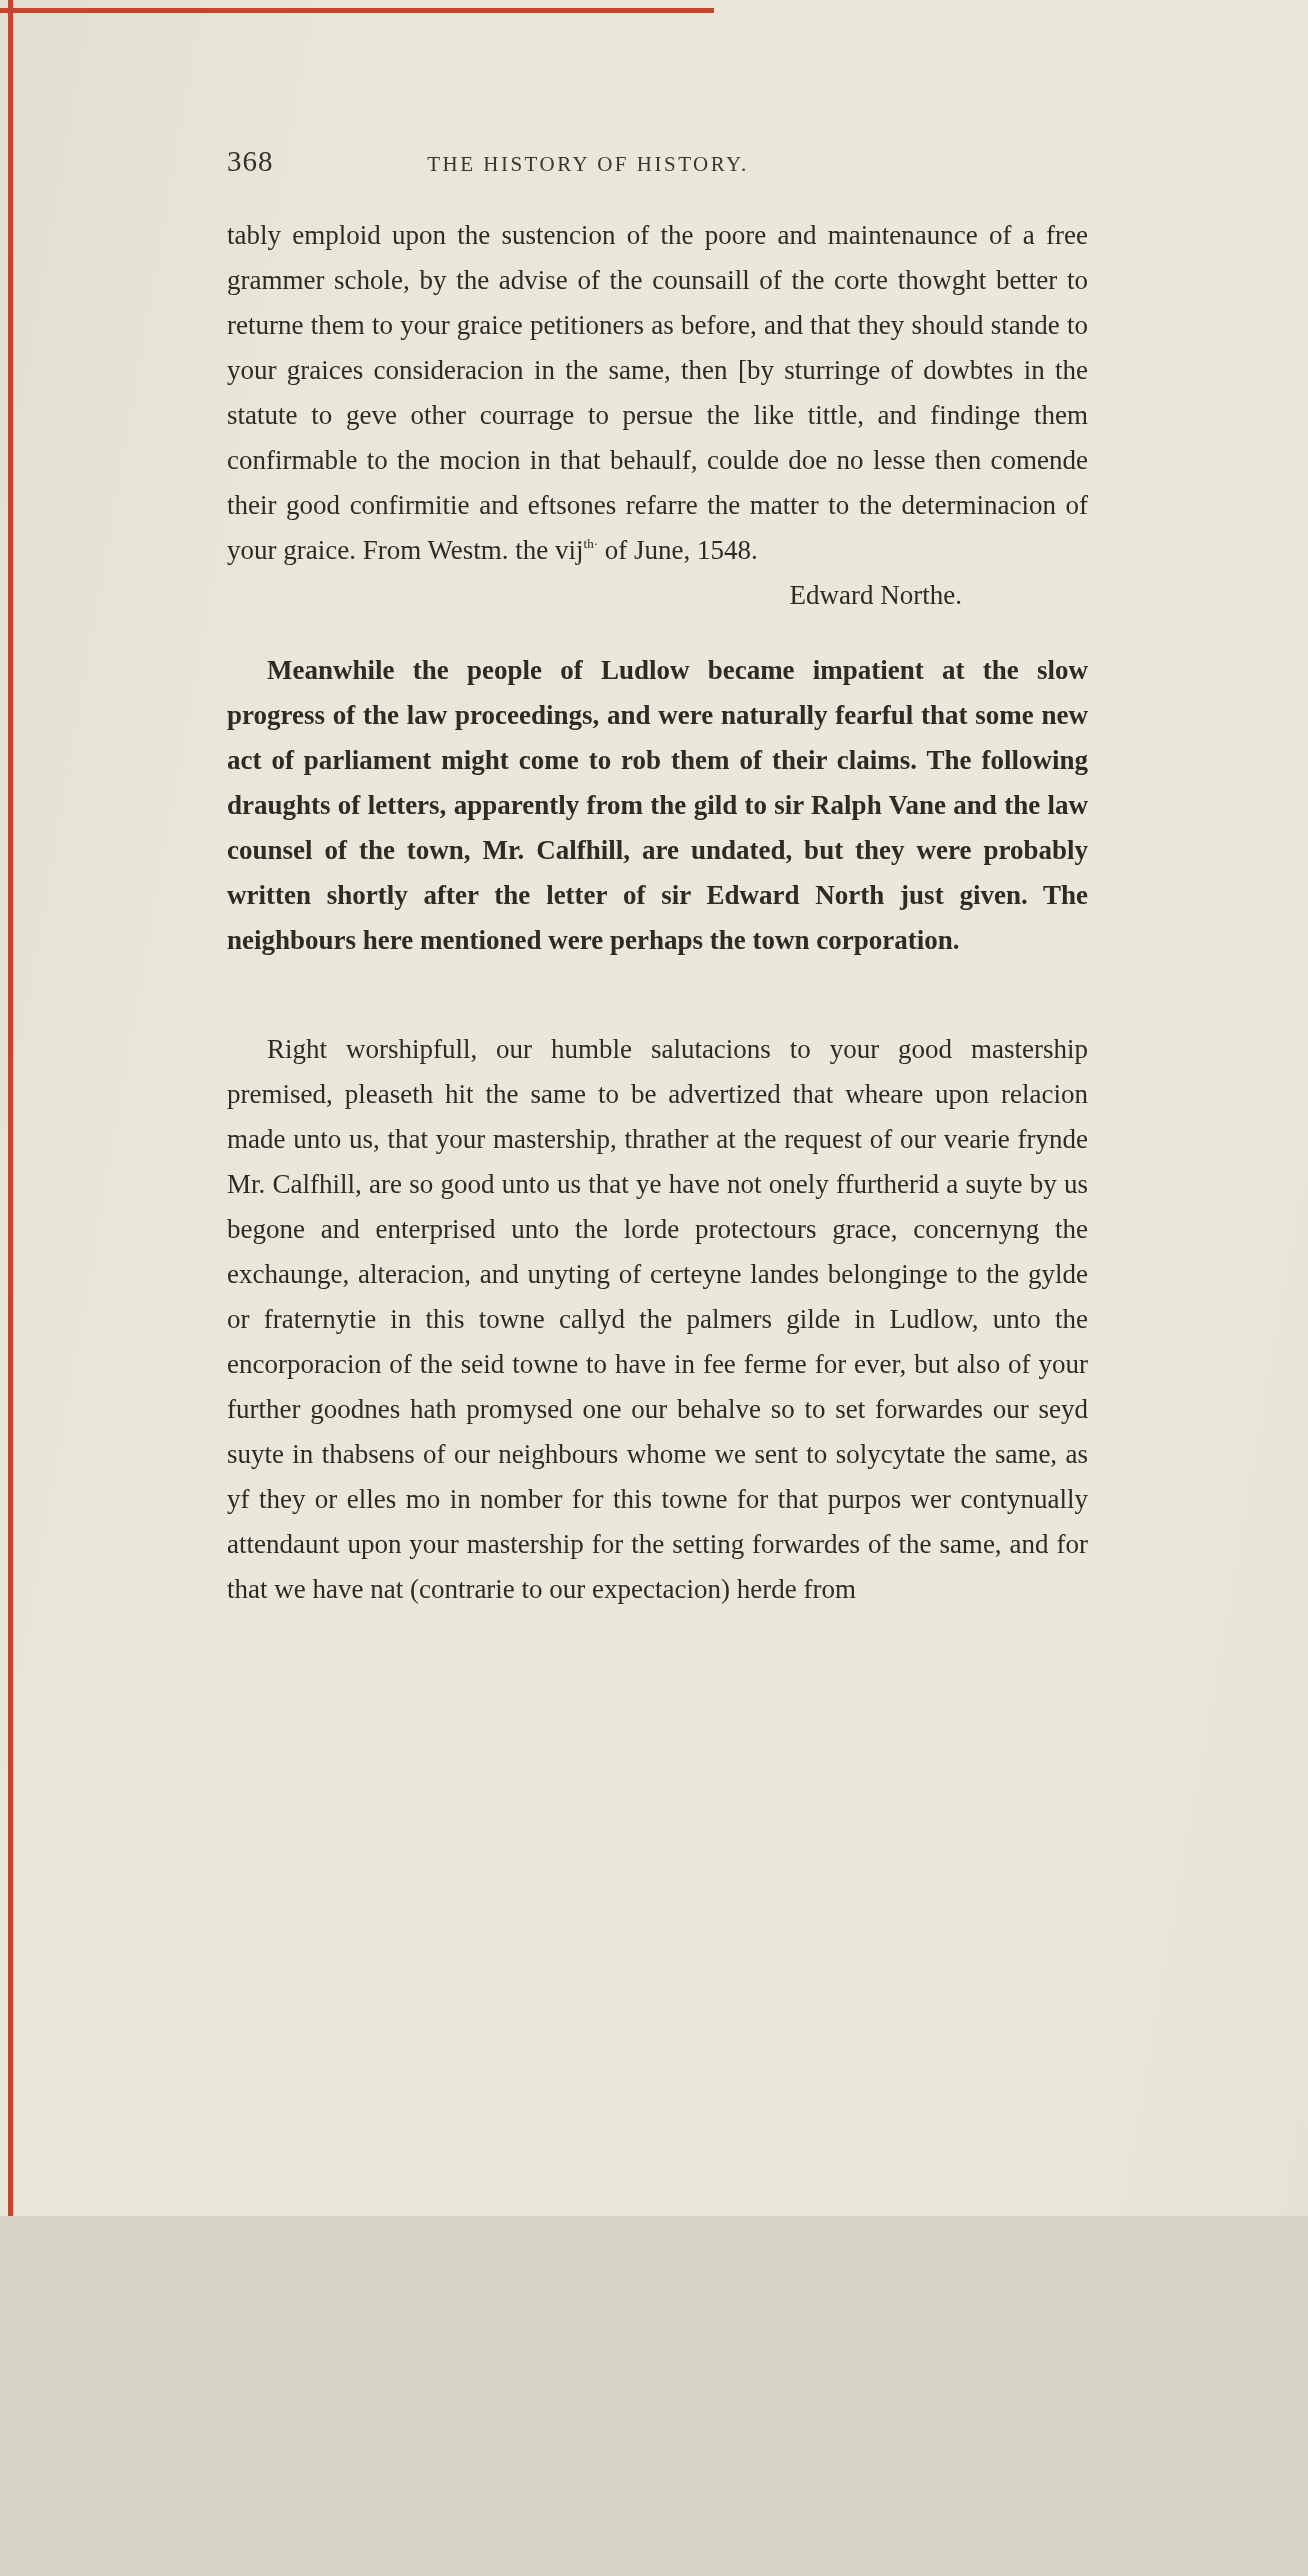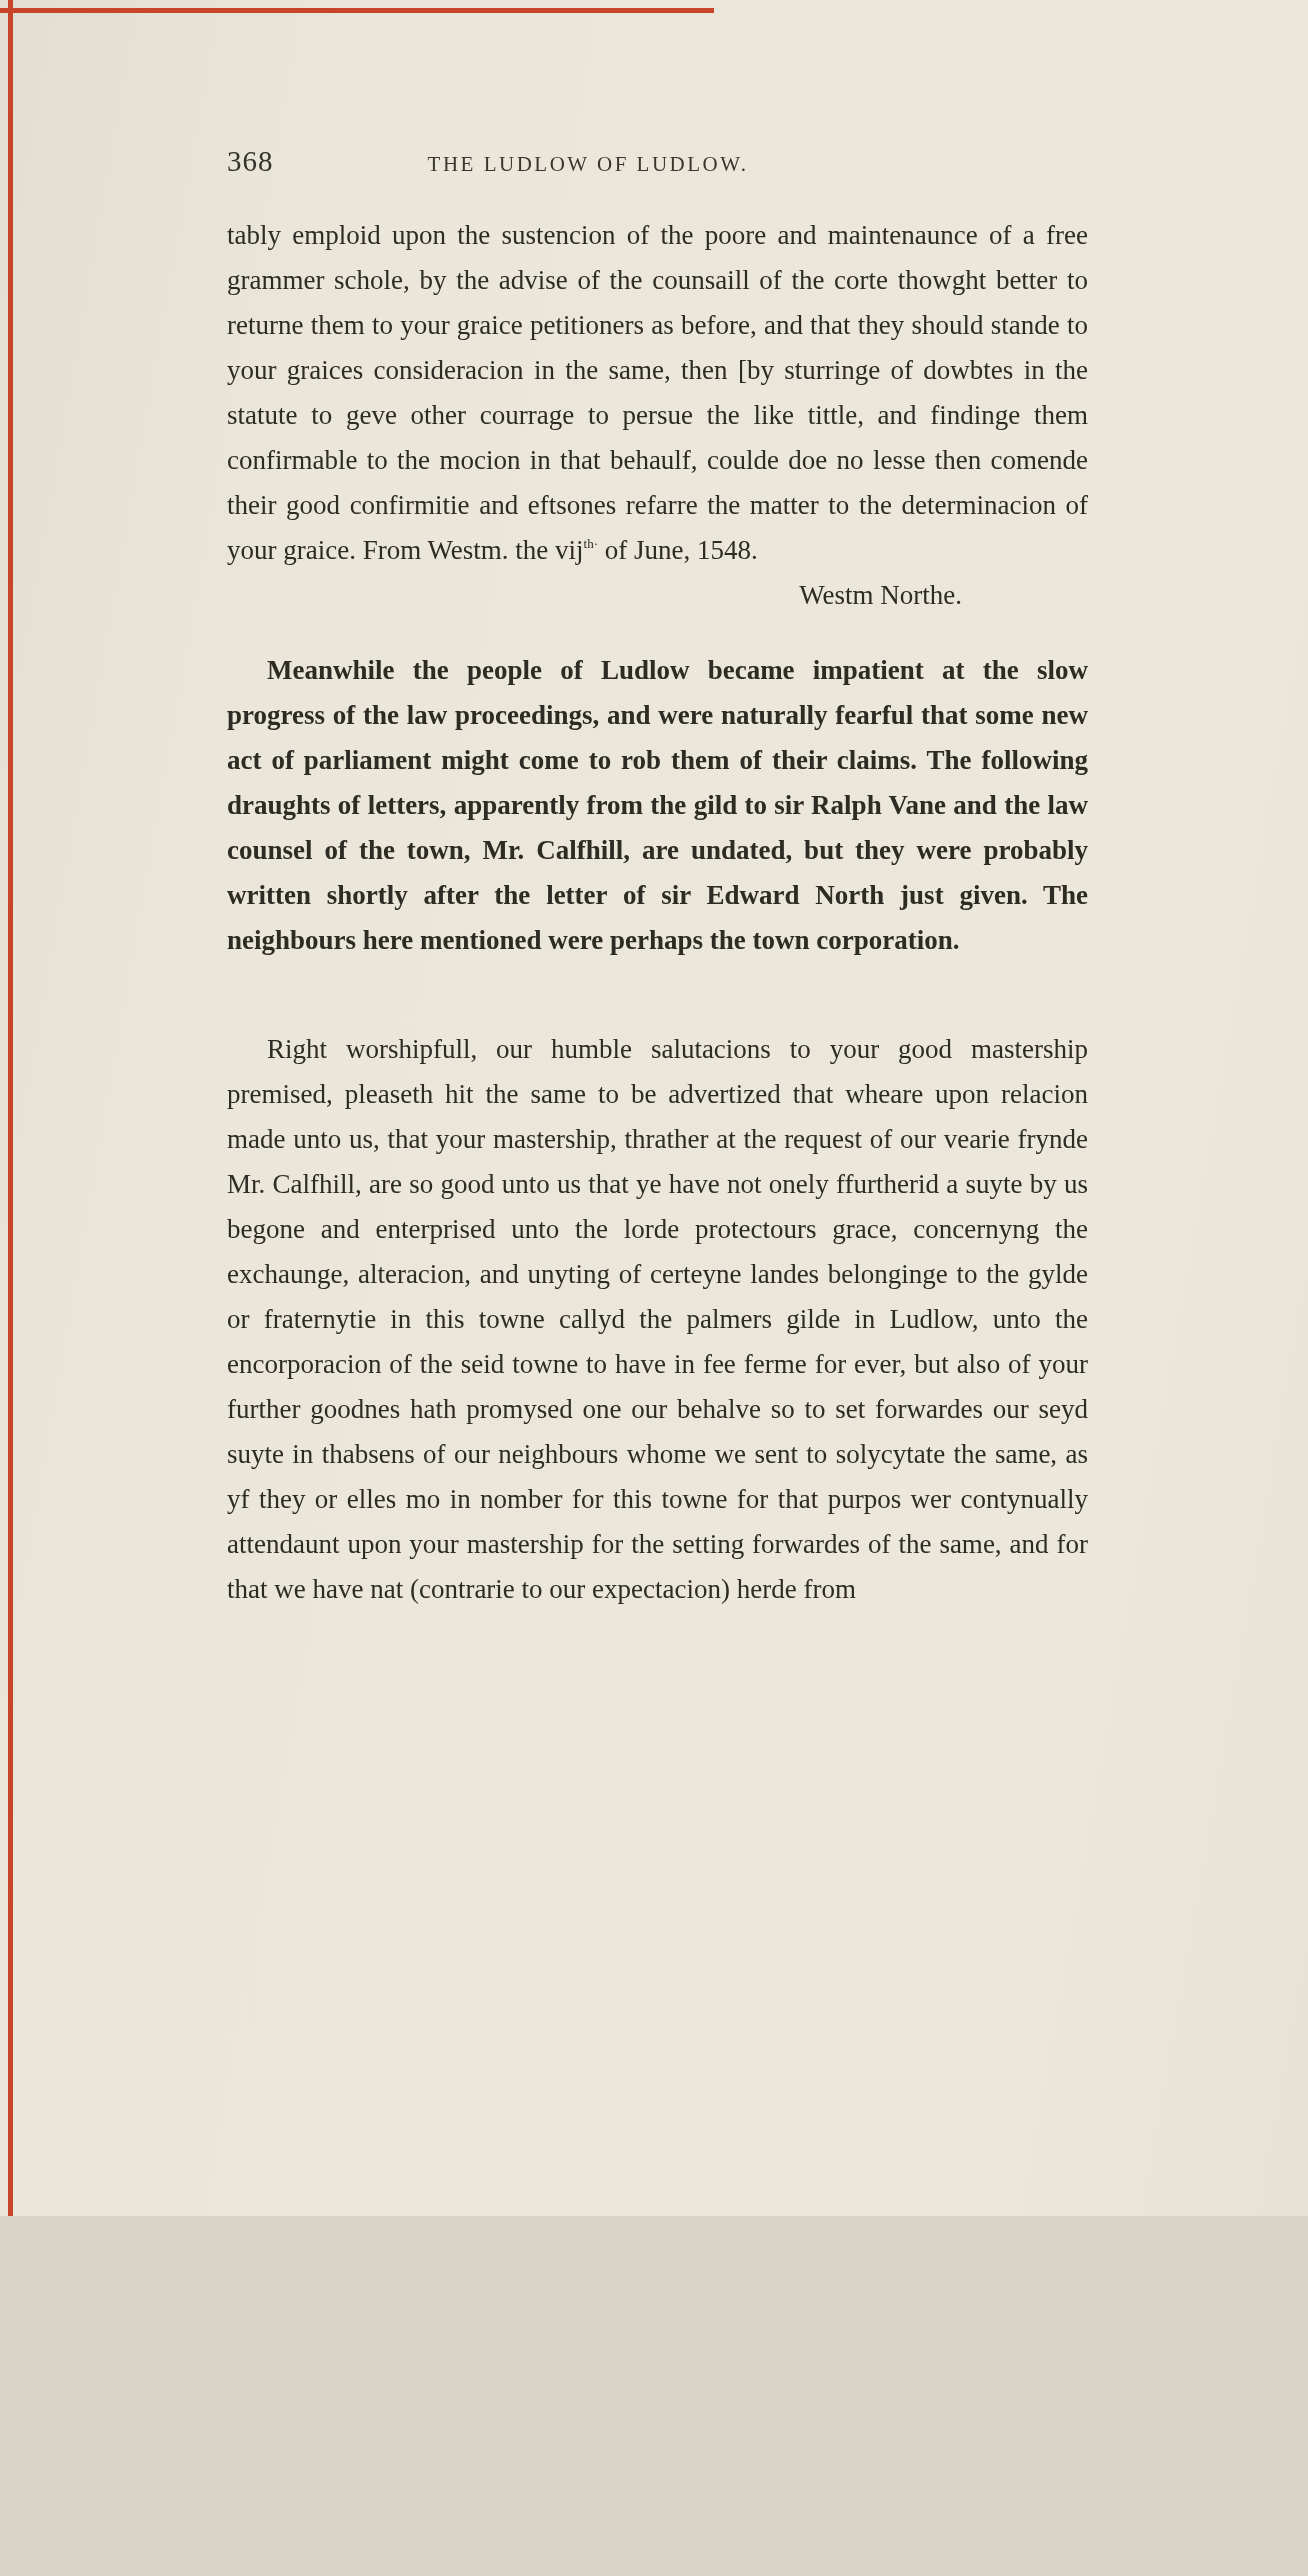--- a/index.html
+++ b/index.html
@@ -77,29 +77,29 @@
 </head>
 <body>
 
 <div class="page">
 
   <div class="scan-line-top"></div>
   <div class="scan-line-left"></div>
 
   <header class="folio-row">
     <span class="page-number">368</span>
-    <span class="running-header">THE LUDLOW OF LUDLOW.</span>
+    <span class="running-header">THE HISTORY OF HISTORY.</span>
   </header>
 
   <main class="text-block">
 
     <p class="para"><span>tably emploid upon the sustencion of the poore and maintenaunce of a free grammer schole, by the advise of the counsaill of the corte thowght better to returne them to your graice petitioners as before, and that they should stande to your graices consideracion in the same, then [by sturringe of dowbtes in the statute to geve other courrage to persue the like tittle, and findinge them confirmable to the mocion in that behaulf, coulde doe no lesse then comende their good confirmitie and eftsones refarre the matter to the determinacion of your graice. From Westm. the vij</span><span class="sup">th·</span><span> of June, 1548.</span></p>
 
 
-    <p class="signature">Westm Northe.</p>
+    <p class="signature">Edward Northe.</p>
 
     <p class="para indent narrative">Meanwhile the people of Ludlow became impatient at the slow progress of the law proceedings, and were naturally fearful that some new act of parliament might come to rob them of their claims. The following draughts of letters, apparently from the gild to sir Ralph Vane and the law counsel of the town, Mr. Calfhill, are undated, but they were probably written shortly after the letter of sir Edward North just given. The neighbours here mentioned were perhaps the town corporation.</p>
 
     <p class="para indent gild-letter">Right worshipfull, our humble salutacions to your good mastership premised, pleaseth hit the same to be advertized that wheare upon relacion made unto us, that your mastership, thrather at the request of our vearie frynde Mr. Calfhill, are so good unto us that ye have not onely ffurtherid a suyte by us begone and enterprised unto the lorde protectours grace, concernyng the exchaunge, alteracion, and unyting of certeyne landes belonginge to the gylde or fraternytie in this towne callyd the palmers gilde in Ludlow, unto the encorporacion of the seid towne to have in fee ferme for ever, but also of your further goodnes hath promysed one our behalve so to set forwardes our seyd suyte in thabsens of our neighbours whome we sent to solycytate the same, as yf they or elles mo in nomber for this towne for that purpos wer contynually attendaunt upon your mastership for the setting forwardes of the same, and for that we have nat (contrarie to our expectacion) herde from</p>
 
   </main>
 
 </div>
 
 

